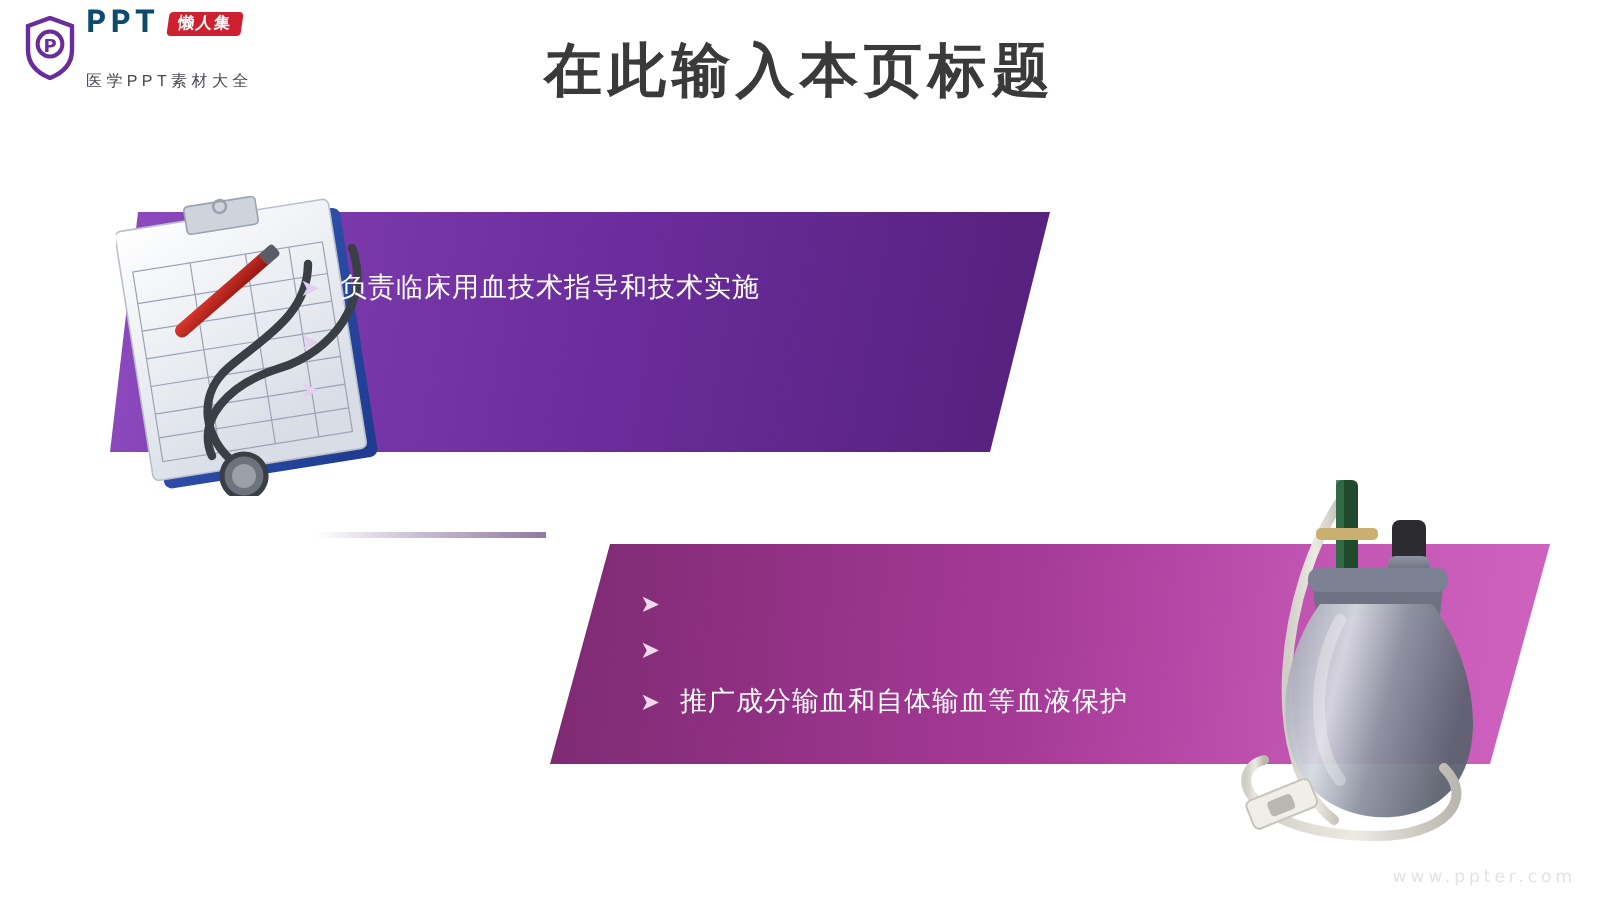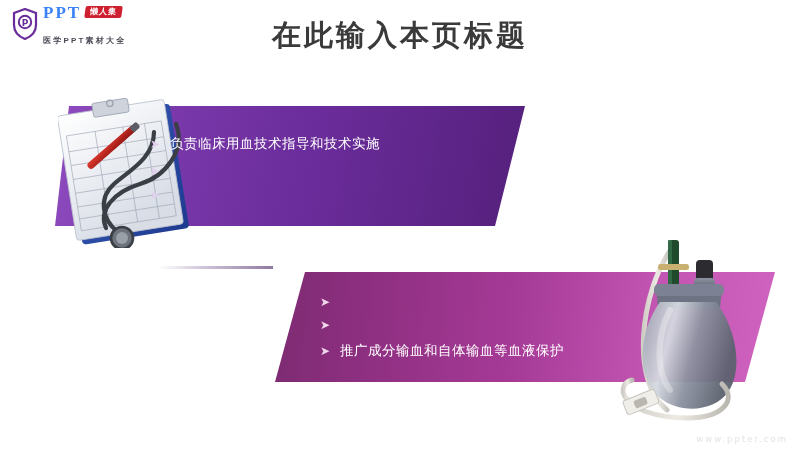--- a/index.html
+++ b/index.html
@@ -43,40 +43,40 @@
     line-height: 1;
   }
   #logo-row1 {
     display: flex;
     align-items: center;
   }
   #logo-ppt {
     font-size: 17px;
     font-weight: bold;
     letter-spacing: 2px;
-    color: #3b82f6;
-    font-family: Liberation Serif, serif;
+    color: #0c4a6e;
+    font-family: Liberation Mono, monospace;
   }
   #logo-badge {
     margin-left: 4px;
     background: #cf2030;
     color: #ffffff;
     font-size: 8px;
     font-weight: bold;
     letter-spacing: 1px;
     padding: 2px 5px 2px 5px;
     border-radius: 2px;
     transform: skewX(-8deg);
   }
   #logo-sub {
     margin-top: 16px;
     font-size: 8px;
     letter-spacing: 2.2px;
     color: #4a4a55;
-    font-weight: bold;
+    font-weight: normal;
   }
 
   
   #title {
     position: absolute;
     left: 0;
     top: 16px;
     width: 800px;
     text-align: center;
     font-size: 29px;

